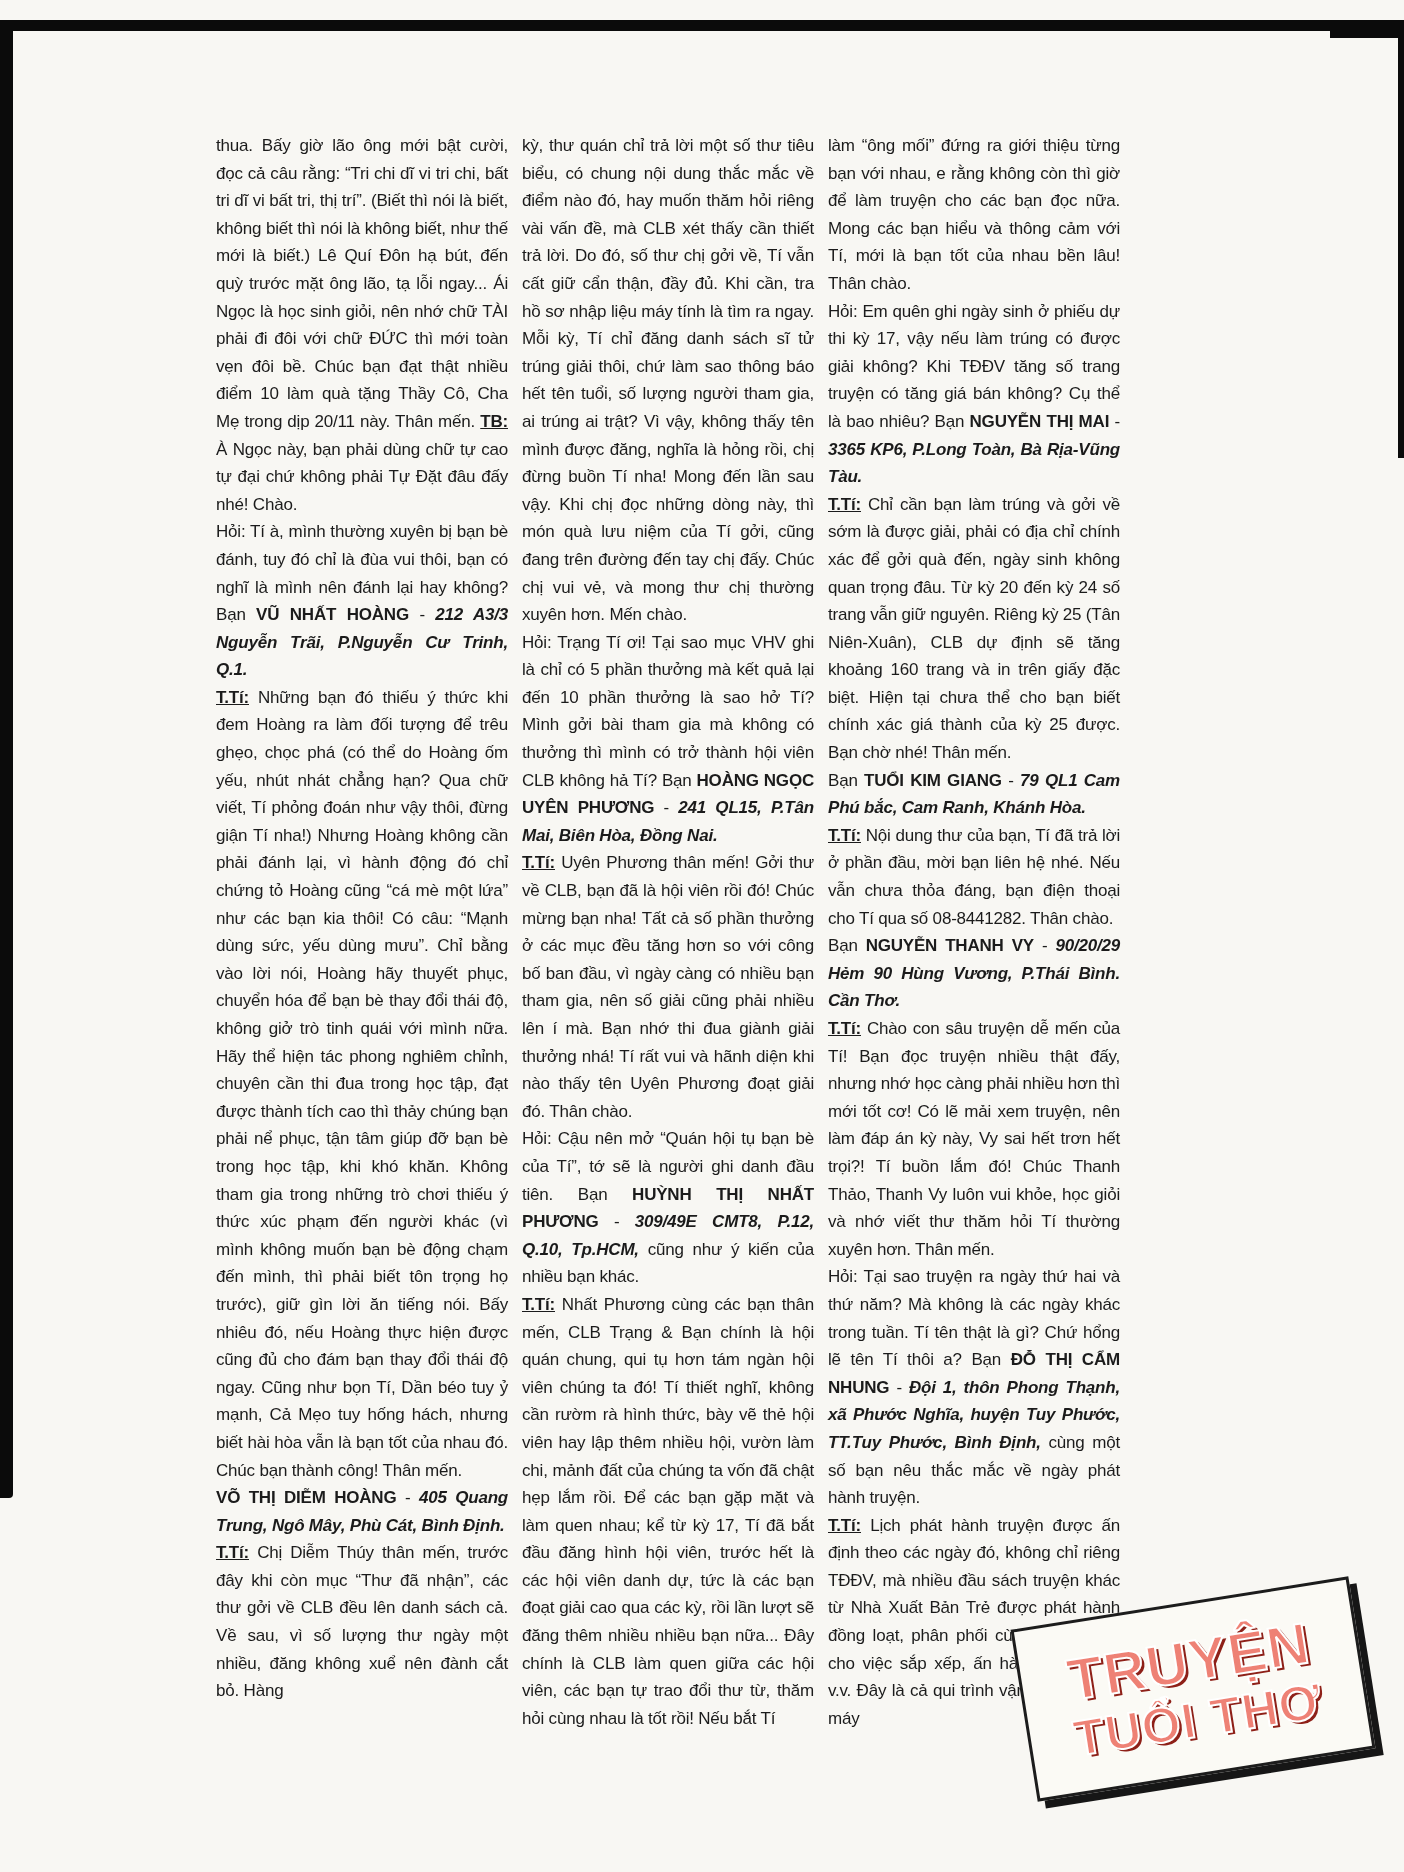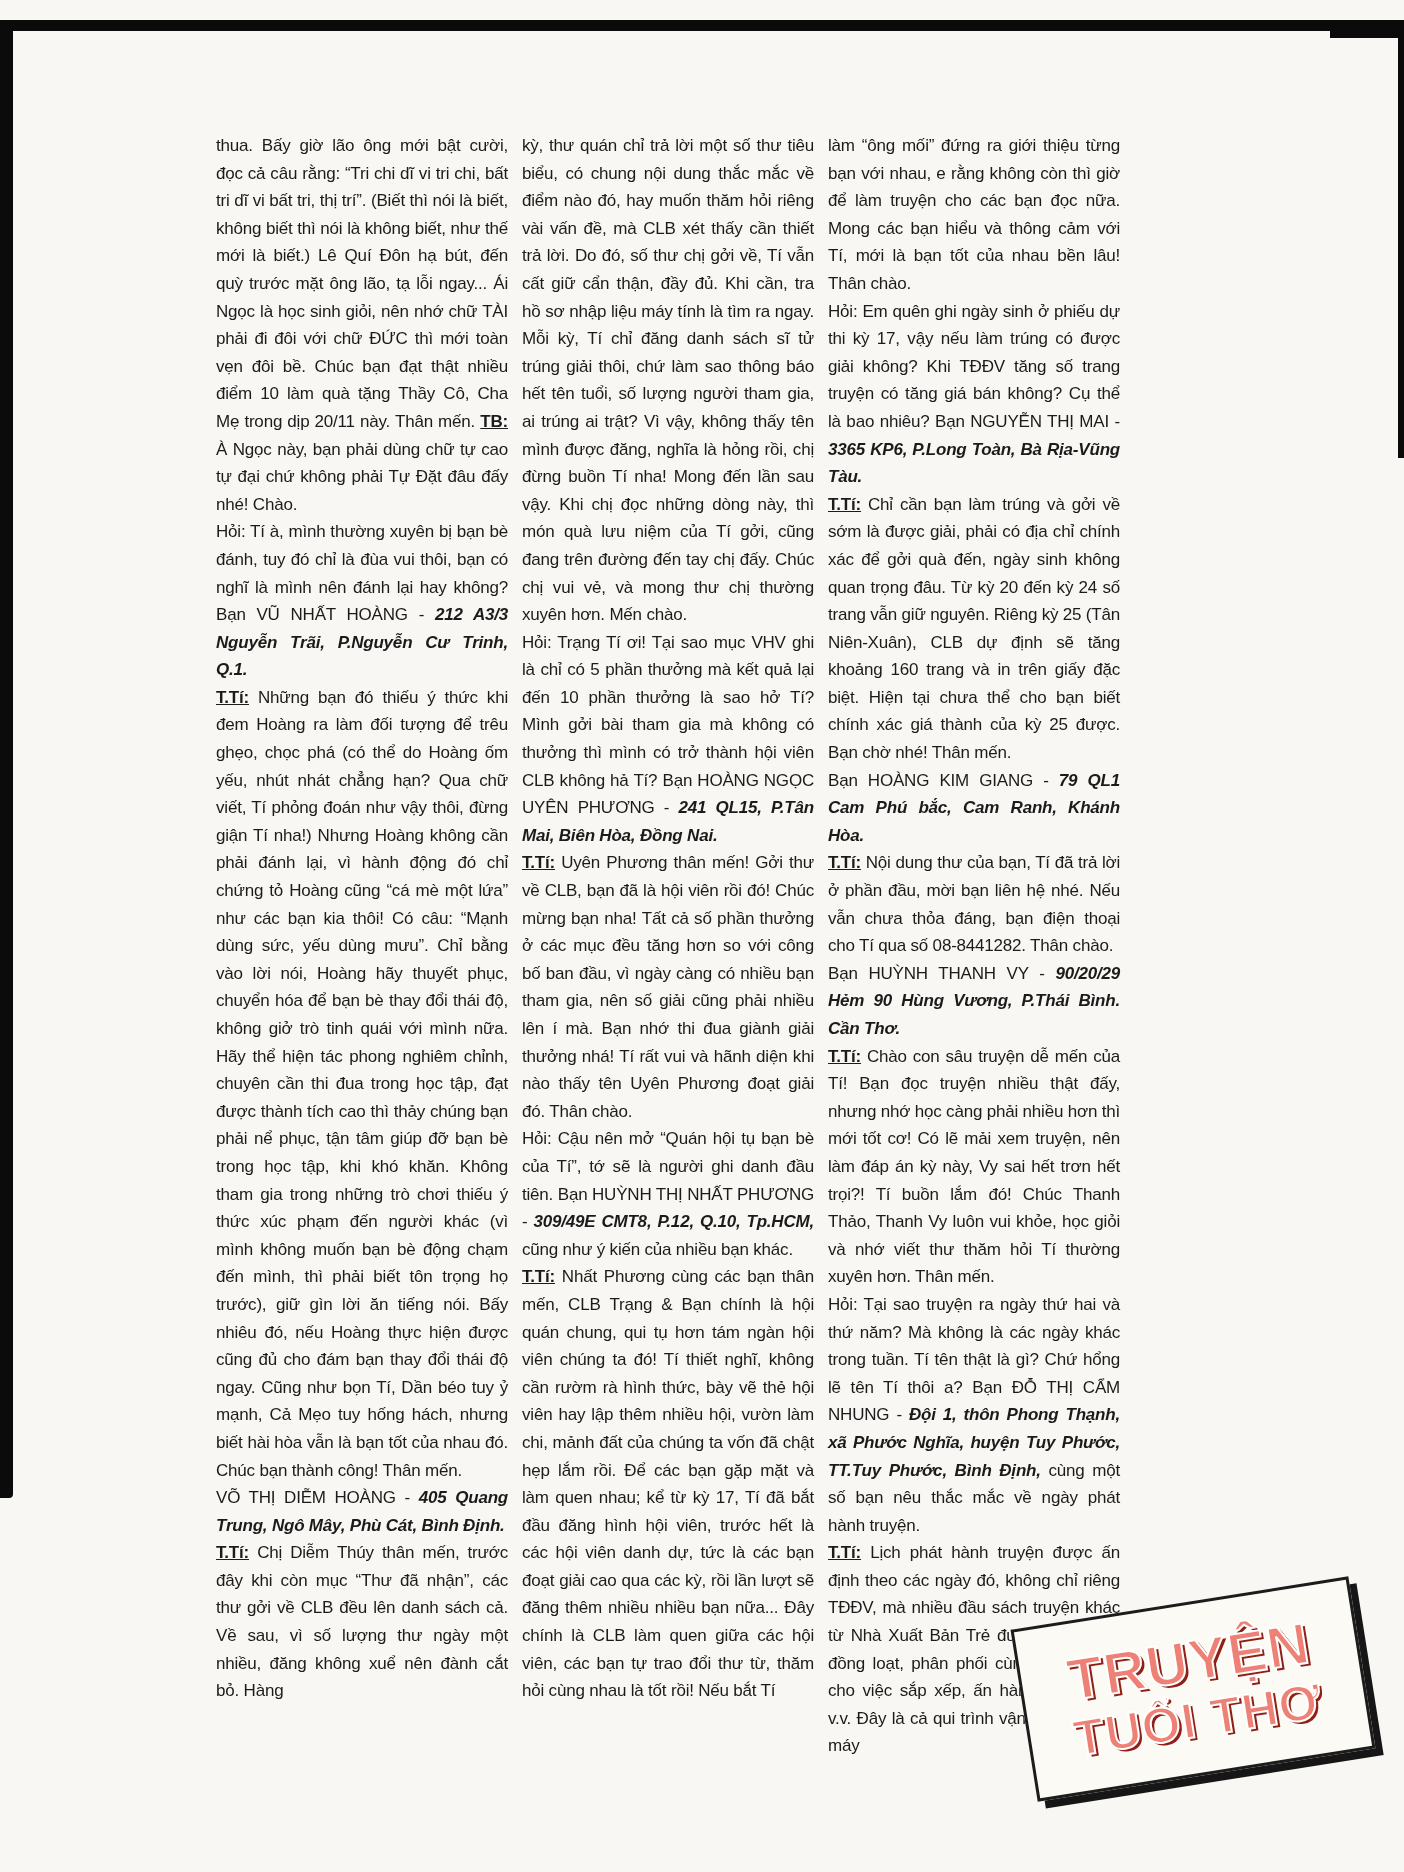--- a/index.html
+++ b/index.html
@@ -36,21 +36,21 @@
     width: 292px;
     flex: 0 0 292px;
     font-size: 17px;
     line-height: 27.6px;
     letter-spacing: -0.2px;
     text-align: justify;
   }
   .col p.para { margin: 0; }
   .run-n  { }
   .run-i  { }
-  .run-b  { font-weight: normal; }
+  .run-b  { font-weight: bold; }
   .run-bi { font-weight: bold; font-style: italic; }
   .run-bu { font-weight: bold; text-decoration: underline; }
 
   
   .logo-stamp {
     position: absolute;
     left: 1022px; top: 1582px;
     width: 336px; height: 168px;
     transform: rotate(-9deg);
     background: #fbfaf5;
@@ -96,23 +96,23 @@
         <p class="para"><span class="run-n">kỳ, thư quán chỉ trả lời một số thư tiêu biểu, có chung nội dung thắc mắc về điểm nào đó, hay muốn thăm hỏi riêng vài vấn đề, mà CLB xét thấy cần thiết trả lời. Do đó, số thư chị gởi về, Tí vẫn cất giữ cẩn thận, đầy đủ. Khi cần, tra hồ sơ nhập liệu máy tính là tìm ra ngay. Mỗi kỳ, Tí chỉ đăng danh sách sĩ tử trúng giải thôi, chứ làm sao thông báo hết tên tuổi, số lượng người tham gia, ai trúng ai trật? Vì vậy, không thấy tên mình được đăng, nghĩa là hỏng rồi, chị đừng buồn Tí nha! Mong đến lần sau vậy. Khi chị đọc những dòng này, thì món quà lưu niệm của Tí gởi, cũng đang trên đường đến tay chị đấy. Chúc chị vui vẻ, và mong thư chị thường xuyên hơn. Mến chào.</span></p>
         <p class="para"><span class="run-n">Hỏi: </span><span class="run-i">Trạng Tí ơi! Tại sao mục VHV ghi là chỉ có 5 phần thưởng mà kết quả lại đến 10 phần thưởng là sao hở Tí? Mình gởi bài tham gia mà không có thưởng thì mình có trở thành hội viên CLB không hả Tí?</span><span class="run-n"> Bạn </span><span class="run-b">HOÀNG NGỌC UYÊN PHƯƠNG</span><span class="run-n"> - </span><span class="run-bi">241 QL15, P.Tân Mai, Biên Hòa, Đồng Nai.</span></p>
         <p class="para"><span class="run-bu">T.Tí:</span><span class="run-n"> Uyên Phương thân mến! Gởi thư về CLB, bạn đã là hội viên rồi đó! Chúc mừng bạn nha! Tất cả số phần thưởng ở các mục đều tăng hơn so với công bố ban đầu, vì ngày càng có nhiều bạn tham gia, nên số giải cũng phải nhiều lên í mà. Bạn nhớ thi đua giành giải thưởng nhá! Tí rất vui và hãnh diện khi nào thấy tên Uyên Phương đoạt giải đó. Thân chào.</span></p>
         <p class="para"><span class="run-n">Hỏi: </span><span class="run-i">Cậu nên mở “Quán hội tụ bạn bè của Tí”, tớ sẽ là người ghi danh đầu tiên.</span><span class="run-n"> Bạn </span><span class="run-b">HUỲNH THỊ NHẤT PHƯƠNG</span><span class="run-n"> - </span><span class="run-bi">309/49E CMT8, P.12, Q.10, Tp.HCM,</span><span class="run-n"> cũng như ý kiến của nhiều bạn khác.</span></p>
         <p class="para"><span class="run-bu">T.Tí:</span><span class="run-n"> Nhất Phương cùng các bạn thân mến, CLB Trạng &amp; Bạn chính là hội quán chung, qui tụ hơn tám ngàn hội viên chúng ta đó! Tí thiết nghĩ, không cần rườm rà hình thức, bày vẽ thẻ hội viên hay lập thêm nhiều hội, vườn làm chi, mảnh đất của chúng ta vốn đã chật hẹp lắm rồi. Để các bạn gặp mặt và làm quen nhau; kể từ kỳ 17, Tí đã bắt đầu đăng hình hội viên, trước hết là các hội viên danh dự, tức là các bạn đoạt giải cao qua các kỳ, rồi lần lượt sẽ đăng thêm nhiều nhiều bạn nữa... Đây chính là CLB làm quen giữa các hội viên, các bạn tự trao đổi thư từ, thăm hỏi cùng nhau là tốt rồi! Nếu bắt Tí</span></p>
       </div>
     <div class="col">
         <p class="para"><span class="run-n">làm “ông mối” đứng ra giới thiệu từng bạn với nhau, e rằng không còn thì giờ để làm truyện cho các bạn đọc nữa. Mong các bạn hiểu và thông cảm với Tí, mới là bạn tốt của nhau bền lâu! Thân chào.</span></p>
         <p class="para"><span class="run-n">Hỏi: </span><span class="run-i">Em quên ghi ngày sinh ở phiếu dự thi kỳ 17, vậy nếu làm trúng có được giải không? Khi TĐĐV tăng số trang truyện có tăng giá bán không? Cụ thể là bao nhiêu?</span><span class="run-n"> Bạn </span><span class="run-b">NGUYỄN THỊ MAI</span><span class="run-n"> - </span><span class="run-bi">3365 KP6, P.Long Toàn, Bà Rịa-Vũng Tàu.</span></p>
         <p class="para"><span class="run-bu">T.Tí:</span><span class="run-n"> Chỉ cần bạn làm trúng và gởi về sớm là được giải, phải có địa chỉ chính xác để gởi quà đến, ngày sinh không quan trọng đâu. Từ kỳ 20 đến kỳ 24 số trang vẫn giữ nguyên. Riêng kỳ 25 (Tân Niên-Xuân), CLB dự định sẽ tăng khoảng 160 trang và in trên giấy đặc biệt. Hiện tại chưa thể cho bạn biết chính xác giá thành của kỳ 25 được. Bạn chờ nhé! Thân mến.</span></p>
-        <p class="para"><span class="run-n">Bạn </span><span class="run-b">HOÀNG KIM GIANG</span><span class="run-n"> - </span><span class="run-bi">79 QL1 Cam Phú bắc, Cam Ranh, Khánh Hòa.</span></p>
+        <p class="para"><span class="run-n">Bạn </span><span class="run-b">TUỔI KIM GIANG</span><span class="run-n"> - </span><span class="run-bi">79 QL1 Cam Phú bắc, Cam Ranh, Khánh Hòa.</span></p>
         <p class="para"><span class="run-bu">T.Tí:</span><span class="run-n"> Nội dung thư của bạn, Tí đã trả lời ở phần đầu, mời bạn liên hệ nhé. Nếu vẫn chưa thỏa đáng, bạn điện thoại cho Tí qua số 08-8441282. Thân chào.</span></p>
-        <p class="para"><span class="run-n">Bạn </span><span class="run-b">HUỲNH THANH VY</span><span class="run-n"> - </span><span class="run-bi">90/20/29 Hẻm 90 Hùng Vương, P.Thái Bình. Cần Thơ.</span></p>
+        <p class="para"><span class="run-n">Bạn </span><span class="run-b">NGUYỄN THANH VY</span><span class="run-n"> - </span><span class="run-bi">90/20/29 Hẻm 90 Hùng Vương, P.Thái Bình. Cần Thơ.</span></p>
         <p class="para"><span class="run-bu">T.Tí:</span><span class="run-n"> Chào con sâu truyện dễ mến của Tí! Bạn đọc truyện nhiều thật đấy, nhưng nhớ học càng phải nhiều hơn thì mới tốt cơ! Có lẽ mải xem truyện, nên làm đáp án kỳ này, Vy sai hết trơn hết trọi?! Tí buồn lắm đó! Chúc Thanh Thảo, Thanh Vy luôn vui khỏe, học giỏi và nhớ viết thư thăm hỏi Tí thường xuyên hơn. Thân mến.</span></p>
         <p class="para"><span class="run-n">Hỏi: </span><span class="run-i">Tại sao truyện ra ngày thứ hai và thứ năm? Mà không là các ngày khác trong tuần. Tí tên thật là gì? Chứ hổng lẽ tên Tí thôi a?</span><span class="run-n"> Bạn </span><span class="run-b">ĐỖ THỊ CẨM NHUNG</span><span class="run-n"> - </span><span class="run-bi">Đội 1, thôn Phong Thạnh, xã Phước Nghĩa, huyện Tuy Phước, TT.Tuy Phước, Bình Định,</span><span class="run-n"> cùng một số bạn nêu thắc mắc về ngày phát hành truyện.</span></p>
         <p class="para"><span class="run-bu">T.Tí:</span><span class="run-n"> Lịch phát hành truyện được ấn định theo các ngày đó, không chỉ riêng TĐĐV, mà nhiều đầu sách truyện khác từ Nhà Xuất Bản Trẻ được phát hành đồng loạt, phân phối cùng lúc để tiện cho việc sắp xếp, ấn hành, xuất bản, v.v. Đây là cả qui trình vận hành guồng máy</span></p>
       </div>
   </div>
 
   <div class="logo-stamp">
     <div class="logo-line logo-line-1">TRUYỆN</div>
     <div class="logo-line logo-line-2">TUỔI THƠ</div>
   </div>

